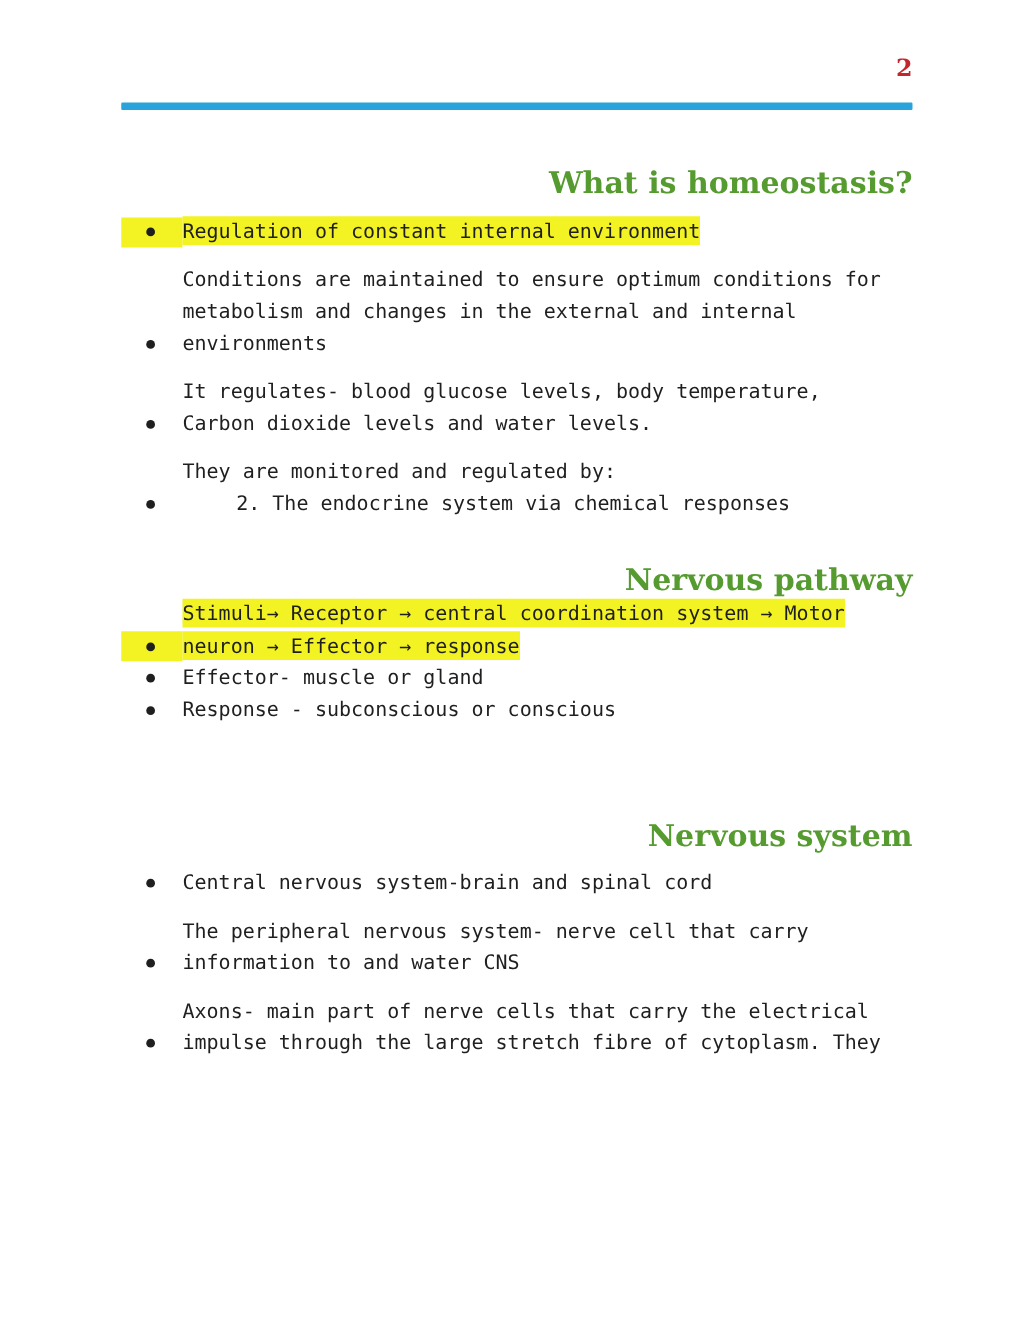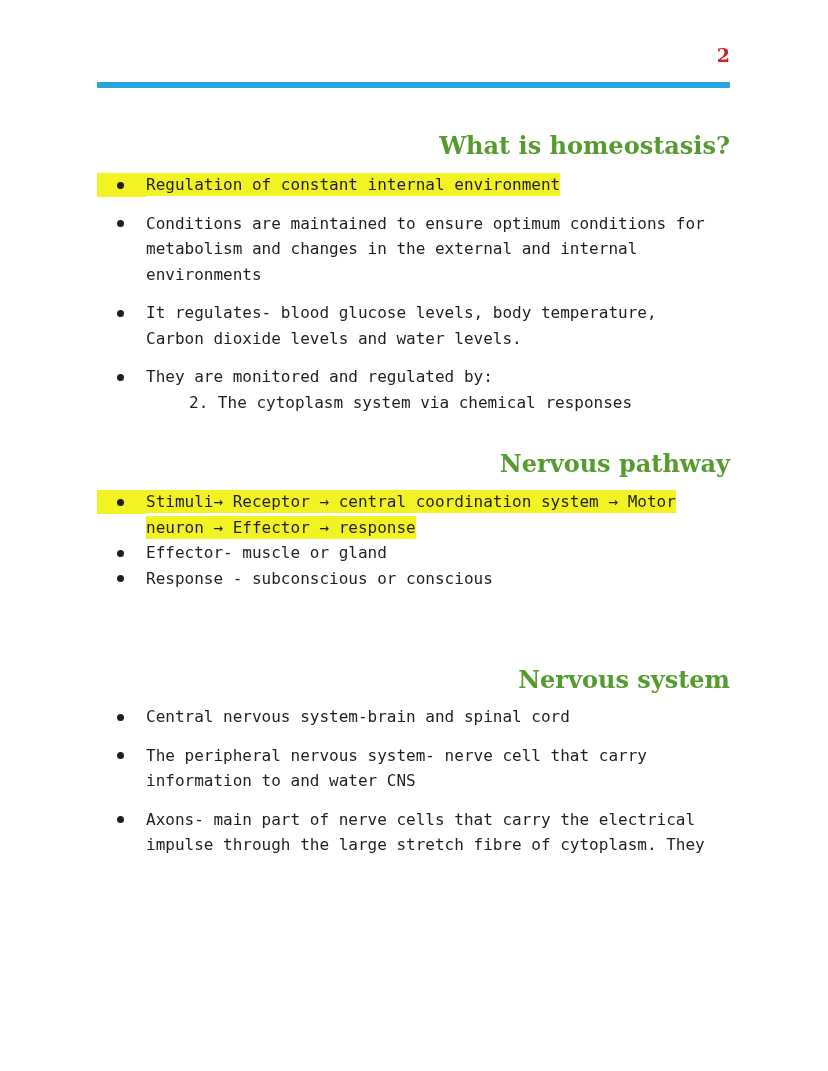--- a/index.html
+++ b/index.html
@@ -26,24 +26,24 @@
   .h {
     font-family:"DejaVu Serif", serif;
     font-weight:700; font-size:24px; line-height:29px;
     color:var(--heading,#569b2f);
     margin:0; letter-spacing:0;text-align:right;
   }
   .h1a { margin-top:131px; }
   .h1b { margin-top:34px; }
   .h1c { margin-top:74px;margin-left:40px; }
   .ul { margin:0; padding:0; }
-  .li { display:flex; align-items:flex-start; }
+  .li { display:flex; align-items:flex-end; }
   .mt0  { margin-top:0; }
   .mt10 { margin-top:10px; }
-  .mt11 { margin-top:11px; }
+  .mt11 { }
   .mt12 { margin-top:12px; }
   .mt13 { margin-top:13px; }
   .marker {
     width:49px; min-width:49px; box-sizing:border-box;
     padding-left:20px; height:24px; margin-top:1px;
     display:flex;
   }
   .marker.hlm { background:var(--highlight,#f3f223); }
   .dot {
     width:7px; height:7px; border-radius:50%;
@@ -101,21 +101,21 @@
         </div>
       </div>
 
       <div class="li mt13">
         <span class="marker">
             <span class="dot"></span>
           </span>
         <div class="btext">
           <span>They are monitored and regulated by:</span>
           <div class="sub">
-            <span class="num">2.</span><span>The cytoplasm system via chemical responses</span>
+            <span class="num">2.</span><span>The endocrine system via chemical responses</span>
           </div>
         </div>
       </div>
 
     </div>
 
     <h1 class="h h1b">Nervous pathway</h1>
 
     <div class="ul">
 

